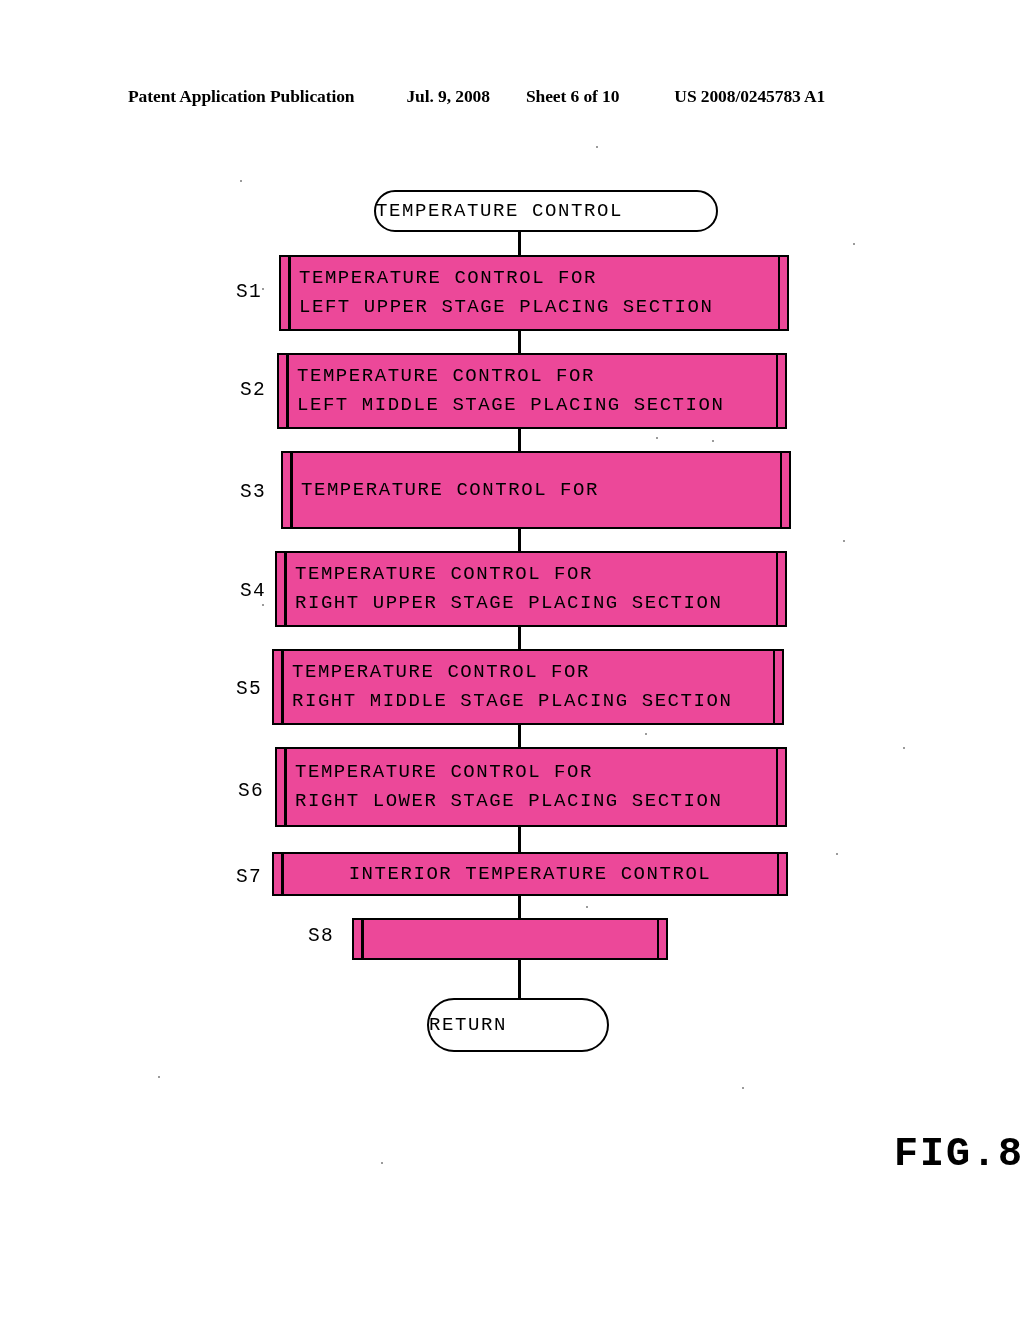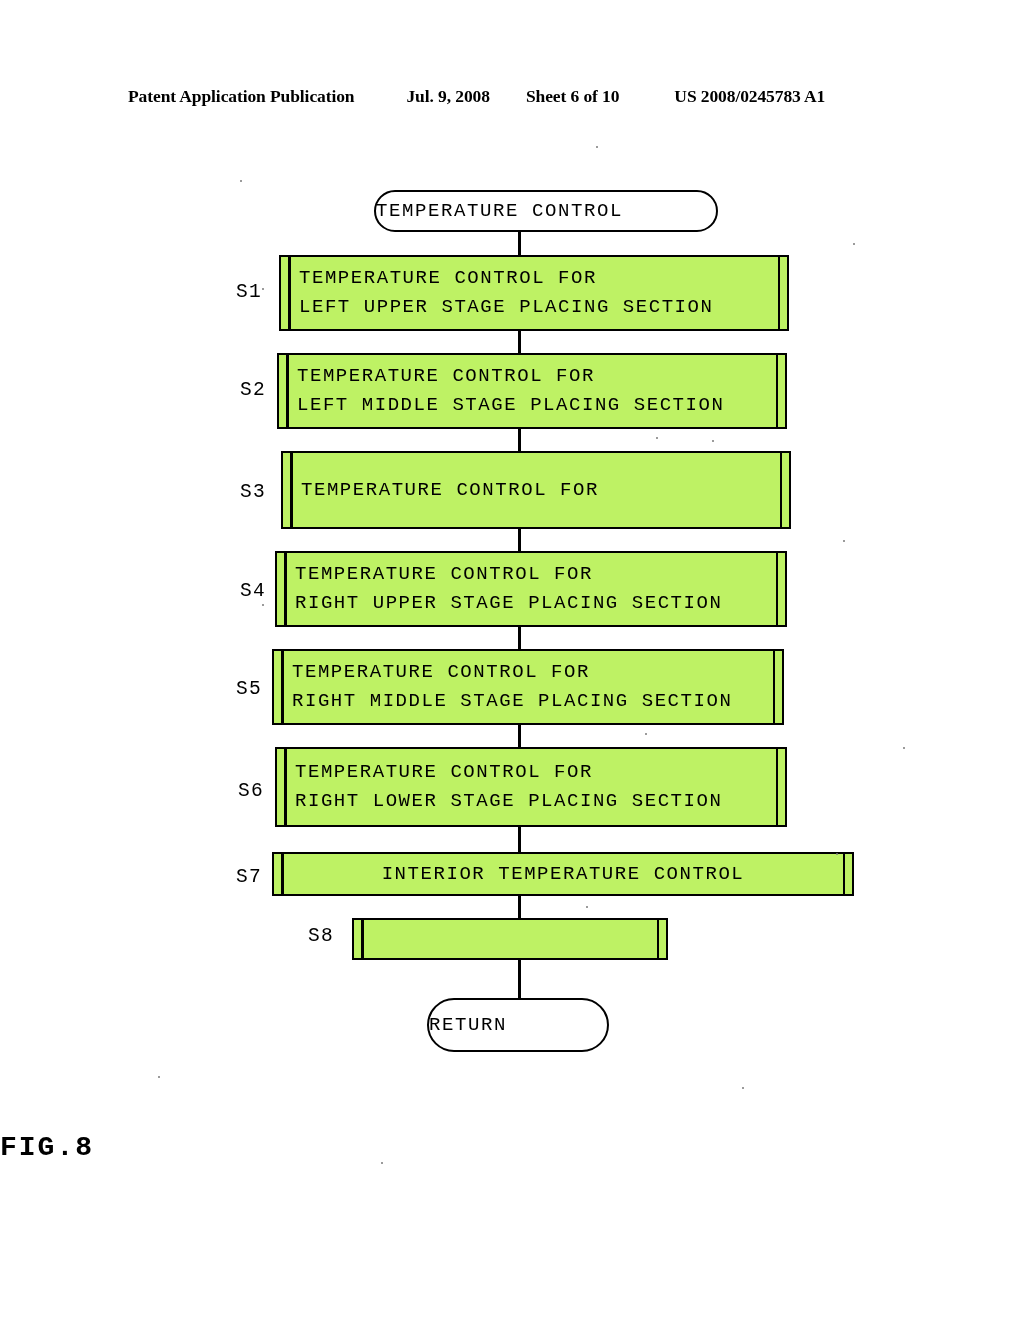--- a/index.html
+++ b/index.html
@@ -60,21 +60,21 @@
     font-size: 19px;
     letter-spacing: 1.6px;
     white-space: nowrap;
   }
 
   
   .proc {
     position: absolute;
     box-sizing: border-box;
     border: 2.5px solid #000;
-    background: #bef264;
+    background: #ec4899;
   }
   .proc .bar-l,
   .proc .bar-r {
     position: absolute;
     top: 0;
     bottom: 0;
     width: 2.5px;
     background: #000;
   }
   .proc .bar-l { left: 7px; }
@@ -115,24 +115,24 @@
     width: 2.5px;
     background: #000;
   }
 
   
   #fig-caption {
     position: absolute;
     left: 0;
     top: 1132px;
     width: 1024px;
-    text-align: left;
+    text-align: right;
     font-family: "Liberation Mono", monospace;
     font-weight: bold;
-    font-size: 28px;
+    font-size: 40px;
     letter-spacing: 2px;
   }
 
   
   .speck {
     position: absolute;
     background: #7a7a7a;
     width: 2px;
     height: 2px;
     opacity: .75;
@@ -221,21 +221,21 @@
     <span class="bar-r"></span>
     <div class="proc-text">
       <span class="line1">TEMPERATURE CONTROL FOR</span>
       <span class="line2">RIGHT LOWER STAGE PLACING SECTION</span>
     </div>
   </div>
 
   <div class="connector" style="left:518px; top:827px; height:25px;"></div>
 
   <div class="step-label" style="left:236px; top:866px;">S7</div>
-  <div class="proc center" style="left:272px; top:852px; width:582px; height:44px;">
+  <div class="proc center" style="left:272px; top:852px; width:516px; height:44px;">
     <span class="bar-l"></span>
     <span class="bar-r"></span>
     <div class="proc-text">
       <span class="line1">INTERIOR TEMPERATURE CONTROL</span>
     </div>
   </div>
 
   <div class="connector" style="left:518px; top:896px; height:22px;"></div>
 
   <div class="step-label" style="left:308px; top:925px;">S8</div>

